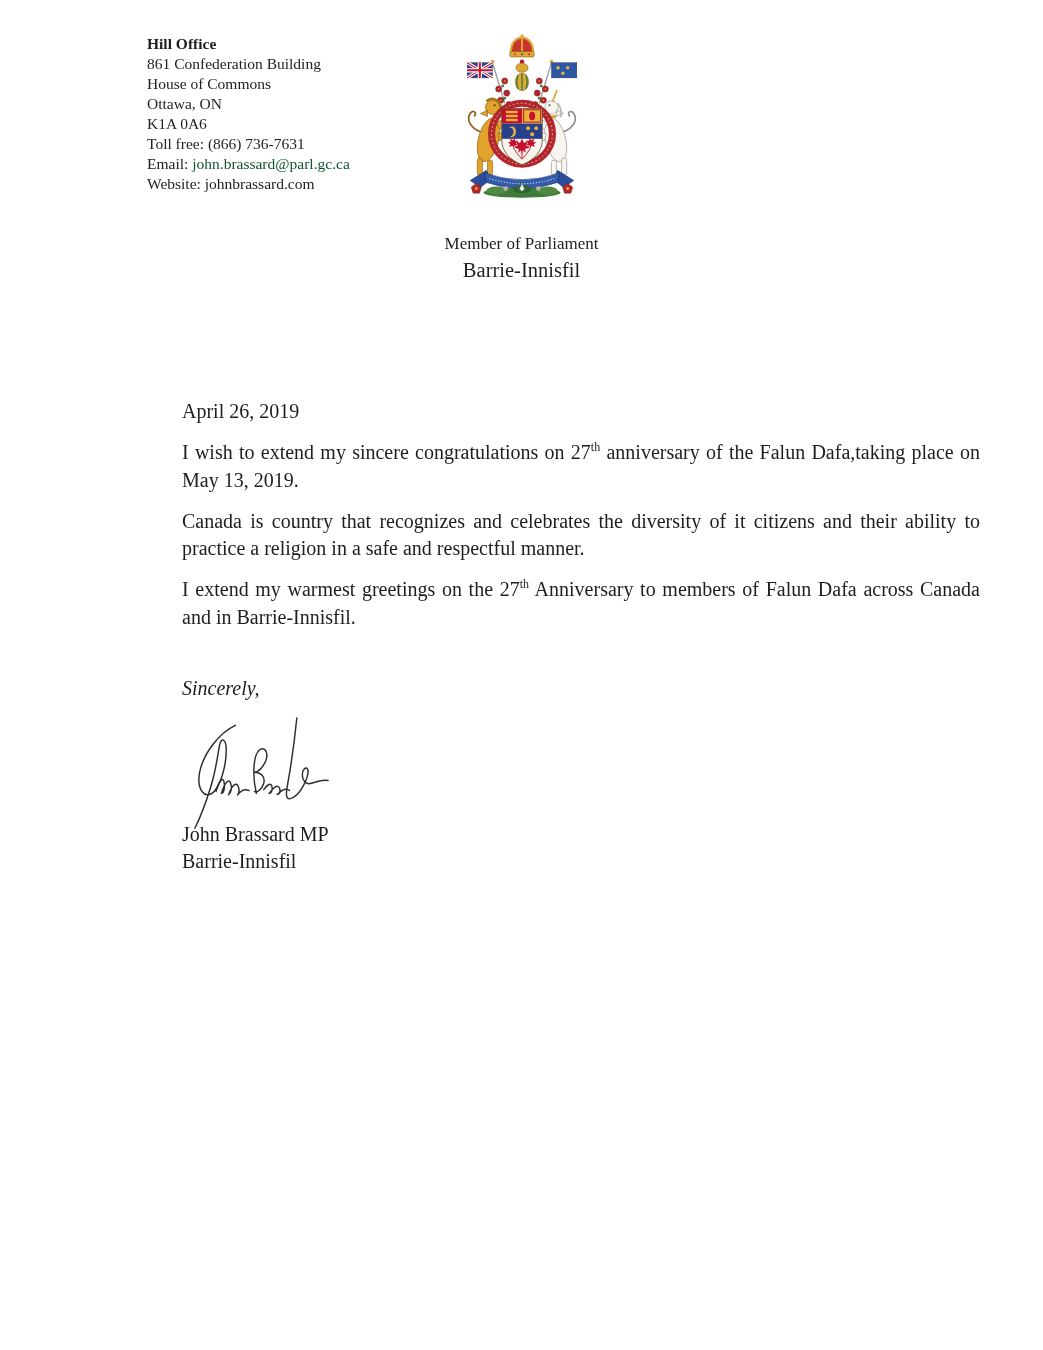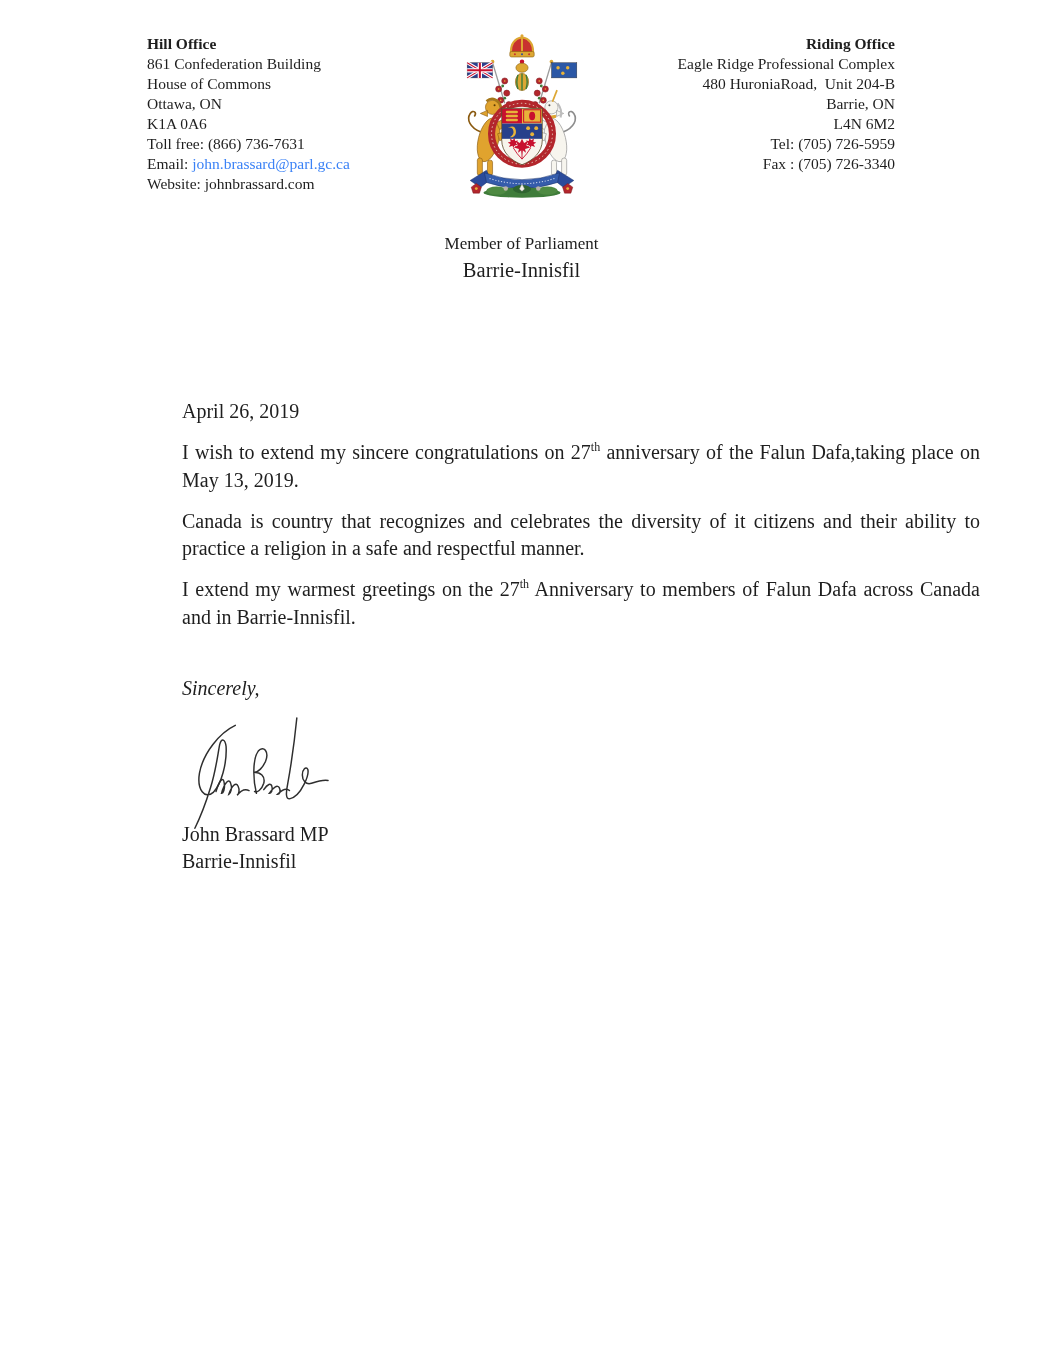--- a/index.html
+++ b/index.html
@@ -42,33 +42,24 @@
 
 <div class="page">
 
   <div class="office-block office-left">
     <div class="line office-title">Hill Office</div>
     <div class="line">861 Confederation Building</div>
     <div class="line">House of Commons</div>
     <div class="line">Ottawa, ON</div>
     <div class="line">K1A 0A6</div>
     <div class="line">Toll free: (866) 736-7631</div>
-    <div class="line"><span>Email: </span><a href="#" class="email-link" style="color:#3b82f6">john.brassard@parl.gc.ca</a></div>
+    <div class="line"><span>Email: </span><a href="#" class="email-link" style="color:#14532d">john.brassard@parl.gc.ca</a></div>
     <div class="line"><span>Website: </span><span>johnbrassard.com</span></div>
   </div>
 
-  <div class="office-block office-right">
-    <div class="line office-title">Riding Office</div>
-    <div class="line">Eagle Ridge Professional Complex</div>
-    <div class="line">480 HuroniaRoad,  Unit 204-B</div>
-    <div class="line">Barrie, ON</div>
-    <div class="line">L4N 6M2</div>
-    <div class="line">Tel: (705) 726-5959</div>
-    <div class="line">Fax : (705) 726-3340</div>
-  </div>
 
   <div class="coat-of-arms">
     <svg viewBox="0 0 130 165" width="132" height="168" aria-hidden="true">
 
       <g stroke="#9a9a9a" stroke-width="1.3">
         <line x1="36" y1="28" x2="48" y2="68"></line>
         <line x1="94" y1="28" x2="82" y2="68"></line>
       </g>
       <circle cx="36" cy="27" r="1.8" fill="#dda733"></circle>
       <circle cx="94" cy="27" r="1.8" fill="#dda733"></circle>

